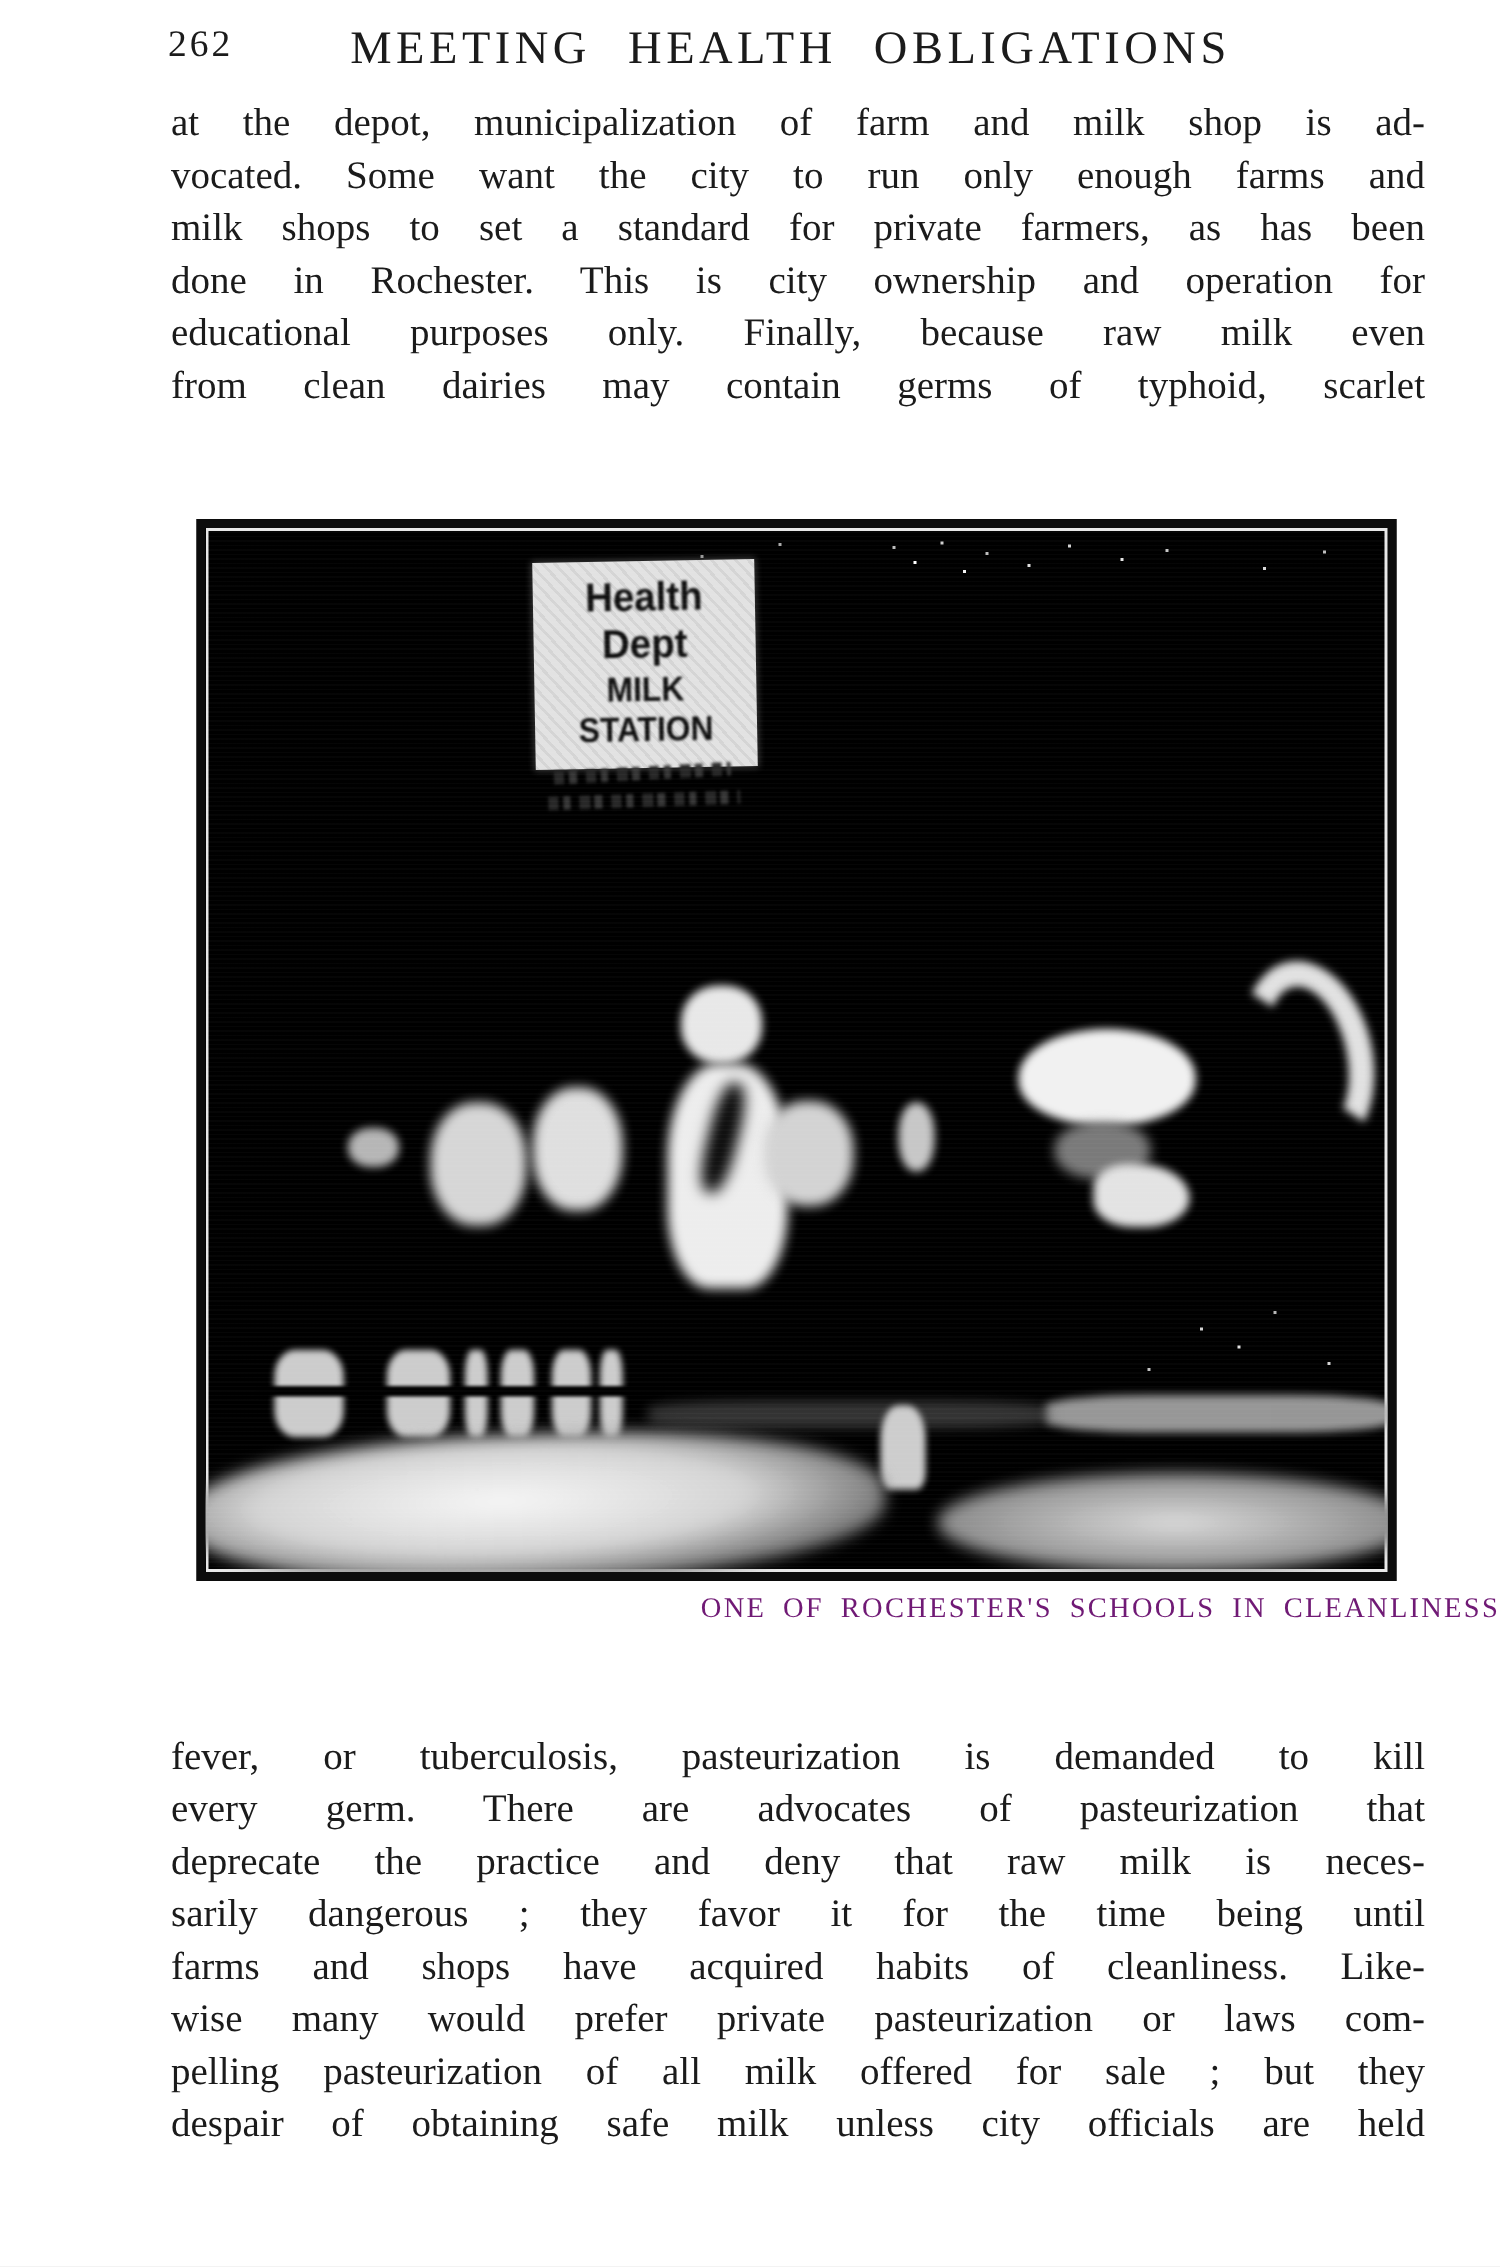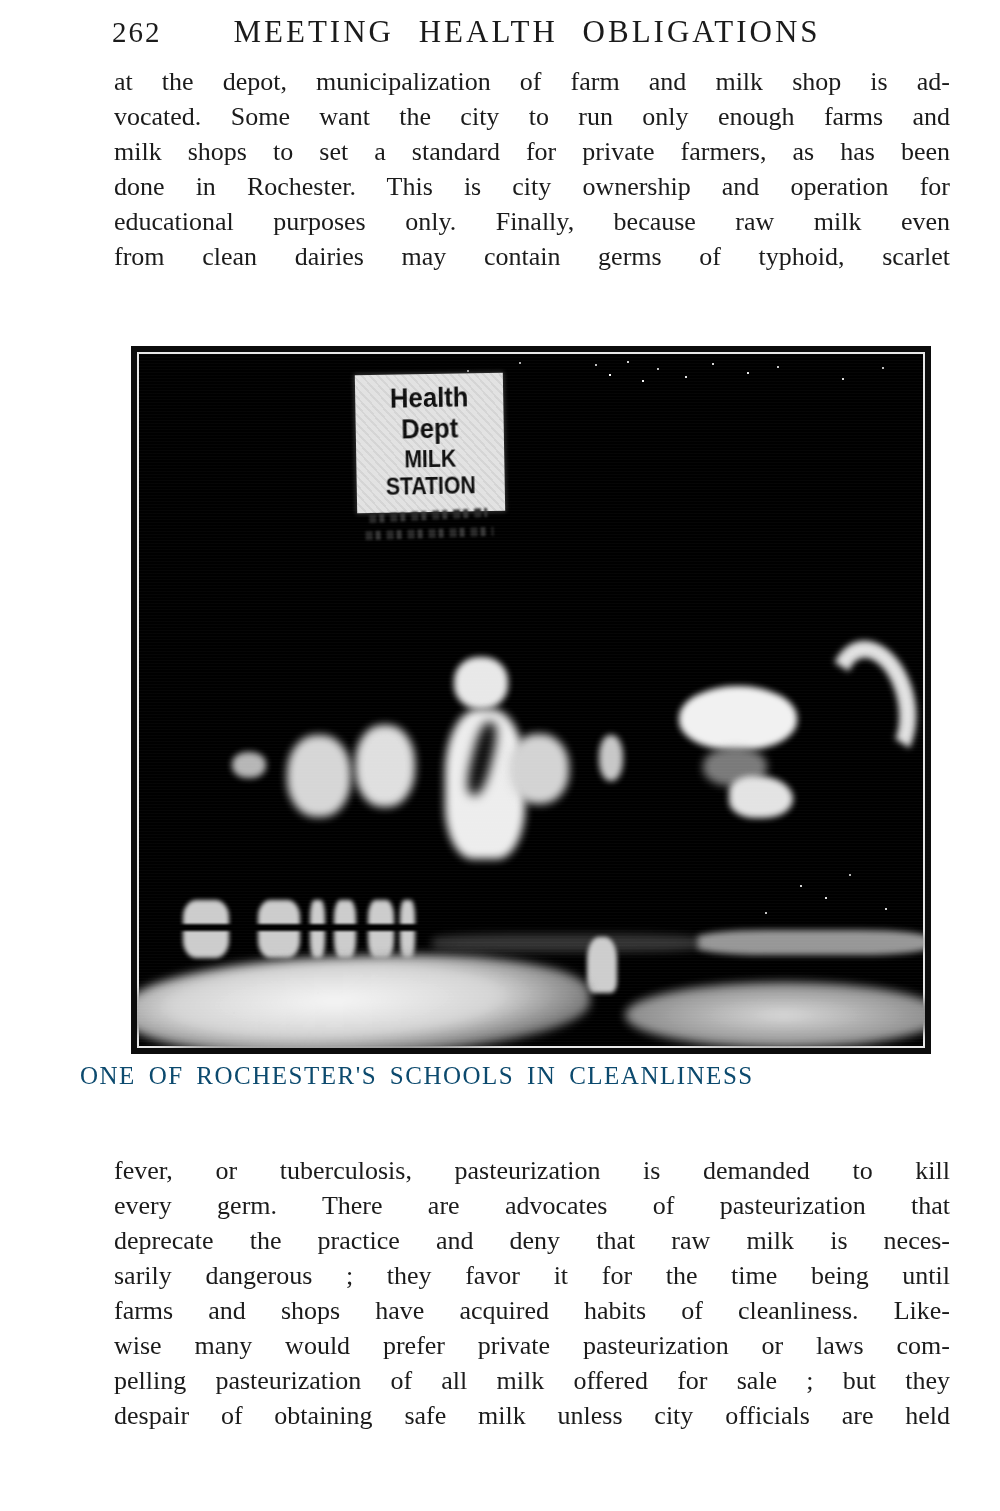--- a/index.html
+++ b/index.html
@@ -3,21 +3,21 @@
 <meta charset="utf-8">
 <style>
   html,body{margin:0;padding:0;background:#e9e9e9;}
   .page{
     position:relative; width:1000px; height:1511px;
     background:#ffffff; overflow:hidden;
     font-family:"Liberation Serif", serif; color:#1b1b1b;
   }
   
   .running-head{position:absolute; top:14px; left:0; width:1000px; height:40px;}
-  .page-number{position:absolute; left:112px; top:2px; font-size:29px; letter-spacing:2px;}
+  .page-number{position:absolute; left:112px; top:2px; font-size:25px; letter-spacing:2px;}
   .head-title{
     position:absolute; left:27px; top:0; width:1000px; text-align:center;
     font-size:31px; letter-spacing:3px; word-spacing:14px;
   }
   
   .para{
     position:absolute; left:114px; width:836px;
     font-size:26px; line-height:35px;
     white-space:pre-line; text-align:justify;
     text-align-last:justify; -moz-text-align-last:justify;
@@ -99,22 +99,22 @@
   .speckles{
     position:absolute; left:0; top:0; width:2px; height:2px; background:transparent; border-radius:0;
     box-shadow:458px 12px 0 #bbb, 472px 22px 0 #fff, 490px 9px 0 #ccc, 505px 28px 0 #eee,
       520px 16px 0 #bbb, 548px 24px 0 #ddd, 575px 11px 0 #cfcfcf, 610px 20px 0 #e2e2e2,
       640px 14px 0 #c2c2c2, 330px 18px 0 #9a9a9a, 382px 10px 0 #a9a9a9, 705px 26px 0 #d5d5d5,
       745px 15px 0 #bdbdbd, 663px 533px 0 #cfcfcf, 688px 545px 0 #dcdcdc, 712px 522px 0 #b5b5b5,
       748px 556px 0 #d0d0d0, 628px 560px 0 #c0c0c0, 180px 640px 0 #e6e6e6, 96px 660px 0 #d9d9d9;
   }
   
   .caption{
-    position:absolute; top:1062px; left:80px; width:920px; text-align:left;
-    font-size:25px; letter-spacing:1.5px; word-spacing:5px; color:#0c4a6e;
+    position:absolute; top:1062px; left:80px; width:920px; text-align:right;
+    font-size:19px; letter-spacing:1.5px; word-spacing:5px; color:#701a75;
   }
 </style>
 </head>
 <body>
 
 <div class="page">
 
   <div class="running-head">
     <span class="page-number">262</span>
     <span class="head-title">MEETING HEALTH OBLIGATIONS</span>

